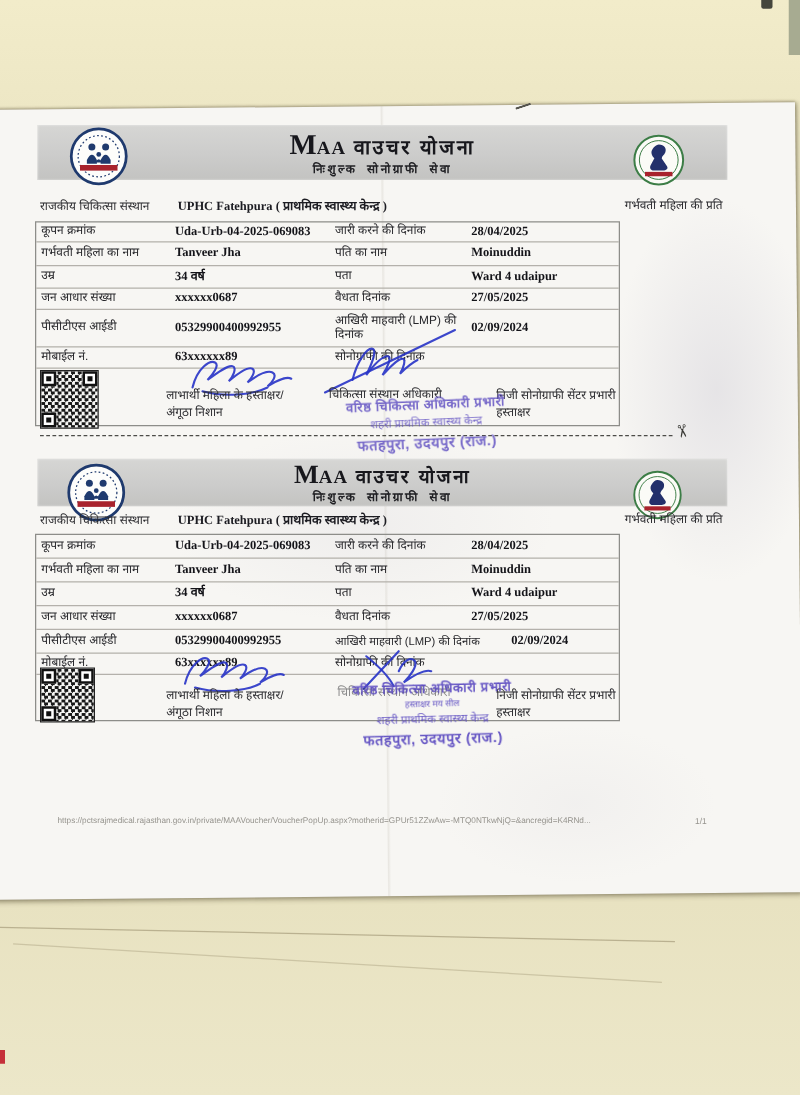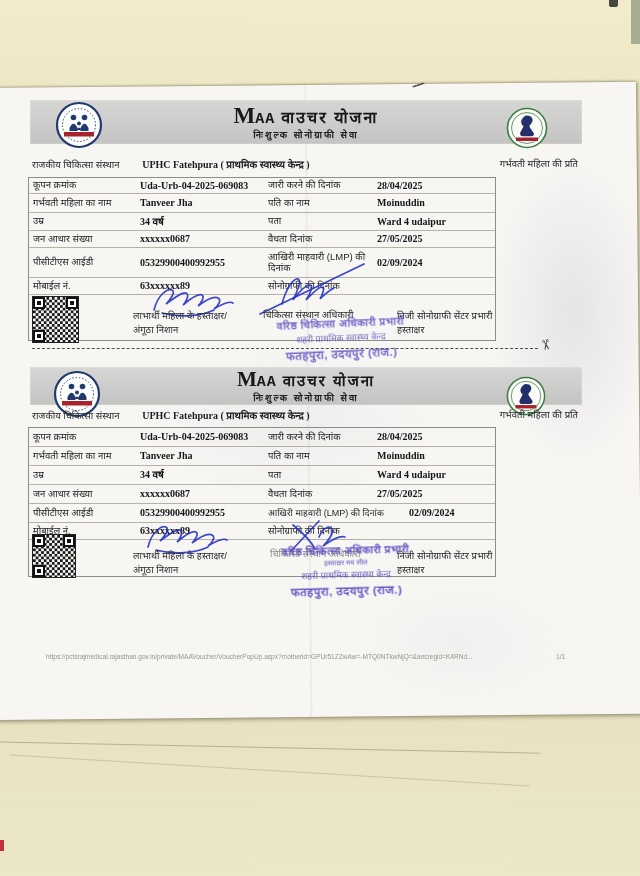--- a/index.html
+++ b/index.html
@@ -23,24 +23,24 @@
   .content{position:absolute;inset:0;color:var(--ink);}
   .voucher{position:absolute;left:0;width:640px;}
   .v1{top:96px;height:262px;}
   .v2{top:363px;height:245px;}
   
   .band{position:absolute;left:30px;width:552px;background:linear-gradient(180deg,#d6d6d4,var(--header_band) 55%,#c3c3c1);
     display:flex;flex-direction:column;align-items:center;justify-content:center;box-shadow:inset 0 0 2px rgba(255,255,255,.6);}
   .v1 .band{top:4px;height:44px;} .v2 .band{top:4px;height:38px;}
   .title-line{line-height:1;white-space:nowrap;color:#17171c;}
   .t-m{font-family:"Liberation Serif",serif;font-size:23px;font-weight:600;}
-  .t-aa{font-family:Liberation Mono, monospace;font-size:15px;font-weight:600;letter-spacing:1px;text-align:center;}
+  .t-aa{font-family:Liberation Serif, serif;font-size:15px;font-weight:600;letter-spacing:1px;text-align:center;}
   .t-hi{font-size:16px;font-weight:bold;letter-spacing:2px;margin-left:6px;}
   .v2 .t-m{font-size:21px;}.v2 .t-hi{font-size:15px;}
-  .subtitle{font-size:9.5px;font-weight:bold;letter-spacing:2px;margin-top:1px;color:#202024;}
+  .subtitle{font-size:9.5px;font-weight:bold;letter-spacing:2px;margin-top:1px;color:#202024;font-family:Liberation Mono, monospace;}
   .logo{position:absolute;}
   .v1 .logo-nhm{left:55px;top:5px;} .v2 .logo-nhm{left:53px;top:7px;}
   .v1 .logo-maa{left:506px;top:11px;} .v2 .logo-maa{left:506px;top:13px;}
   
   .inst{position:absolute;left:32px;width:546px;font-size:9.5px;color:#2a2a2e;white-space:nowrap;}
   .v1 .inst{top:61px;} .v2 .inst{top:45px;}
   .inst .val{font-family:"Liberation Serif",serif;font-weight:bold;font-size:10px;margin-left:20px;color:#1c1c22;}
   .inst .copy{float:right;}
   
   .vbox{position:absolute;left:28px;width:468px;border:1px solid #8d8d89;}

